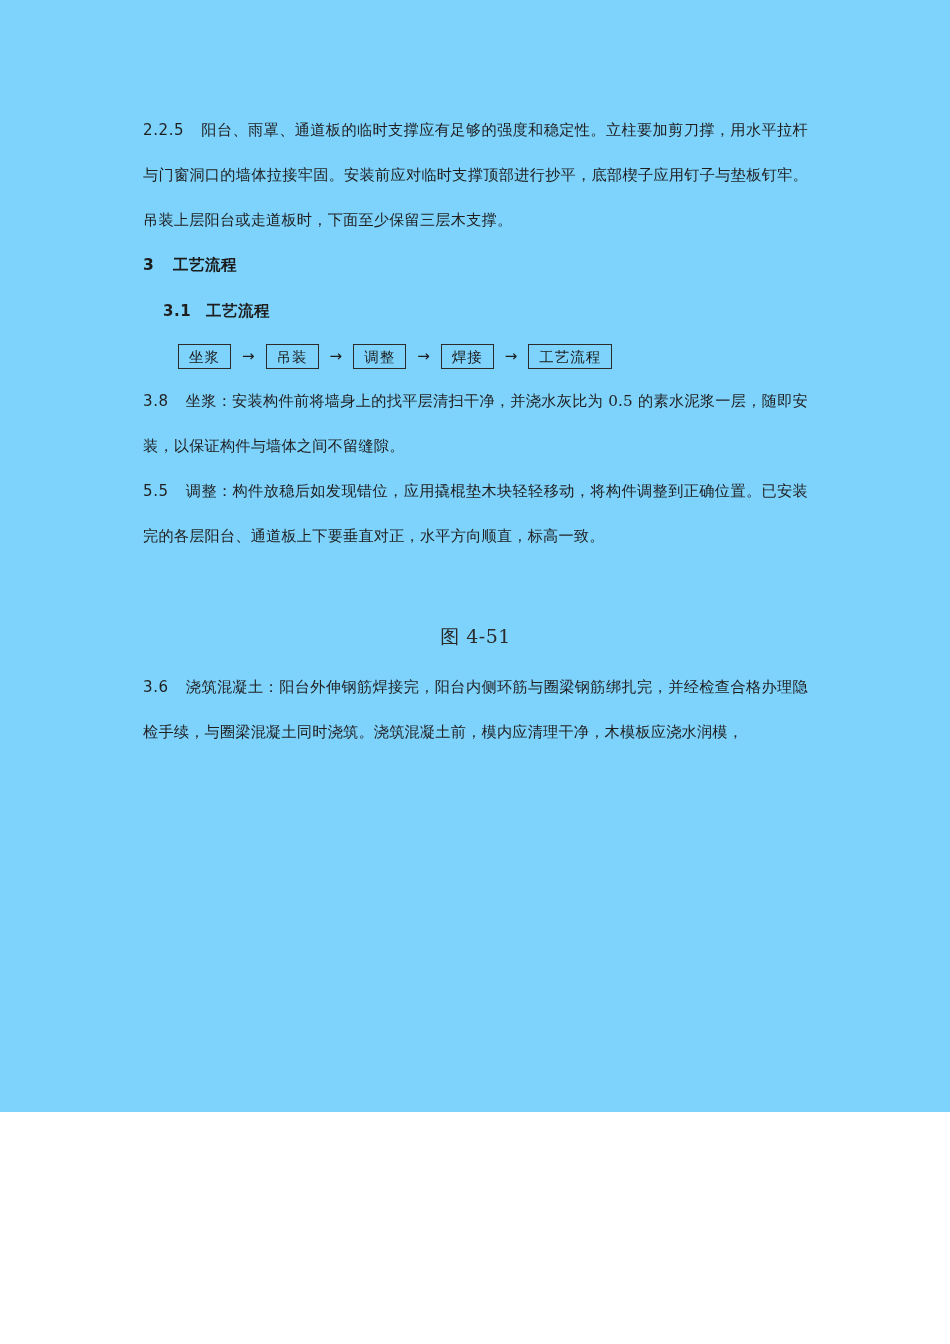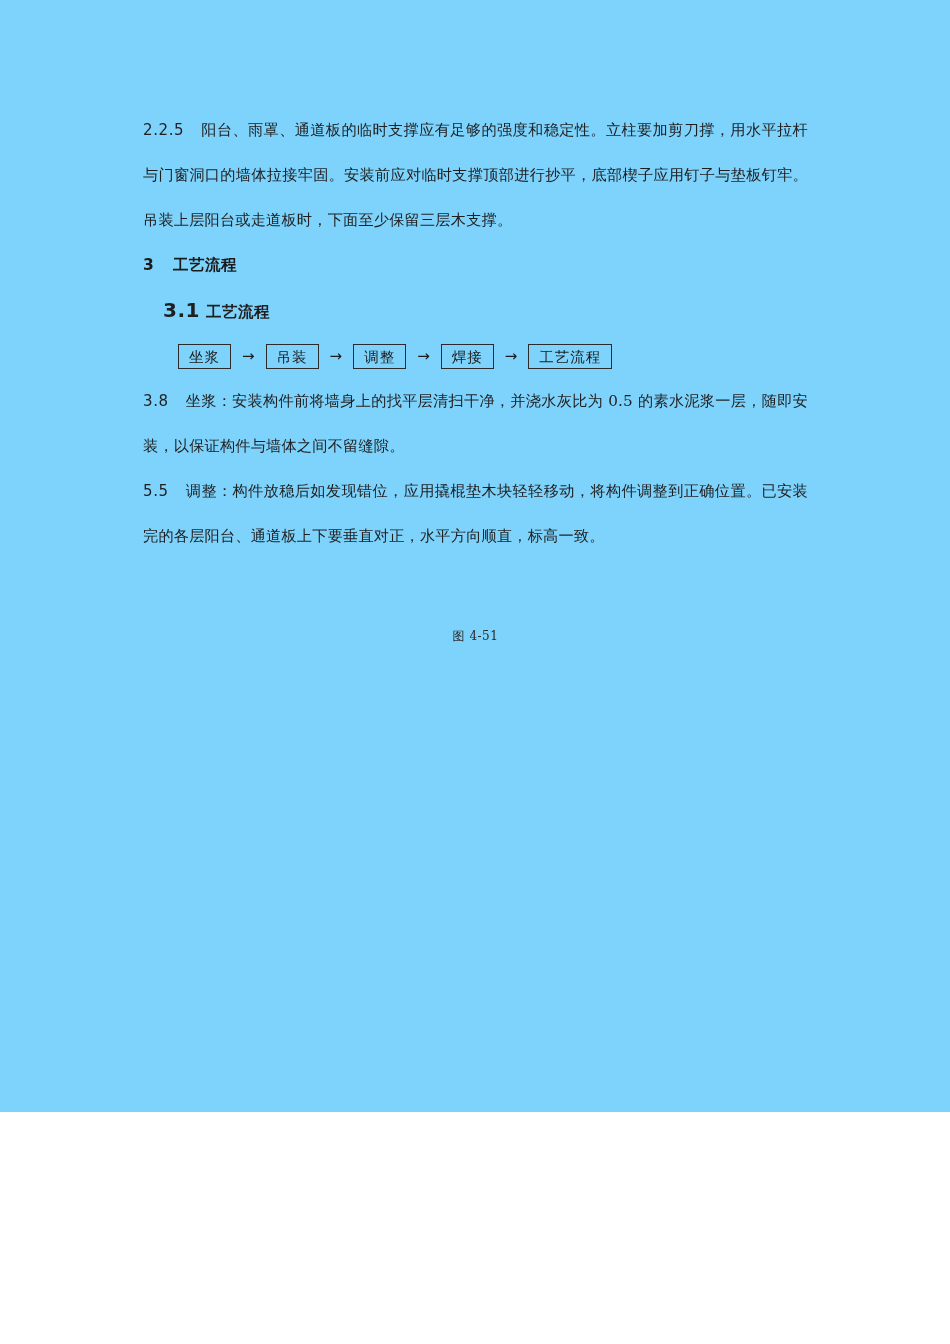--- a/index.html
+++ b/index.html
@@ -63,21 +63,21 @@
     font-family: "DejaVu Serif", "Liberation Serif", serif;
     font-size: 15.5px;
     color: #201f20;
     line-height: 45px;
     margin: 0;
     padding-left: 20px;
     letter-spacing: 0.5px;
   }
   .h2 .h2num {
     font-family: "DejaVu Sans", "Liberation Sans", sans-serif;
-    font-size: 20px;
+    font-size: 15px;
     display: inline-block;
     width: 43px;
   }
   
   .flow {
     display: flex;
     align-items: center;
     padding-left: 35px;
     height: 45px;
     margin: 0;
@@ -101,21 +101,21 @@
     color: #1c1c1c;
     padding: 0 11px;
     line-height: 25px;
   }
   
   .figure-area {
     height: 62px;
   }
   .figure-caption {
     font-family: "DejaVu Serif", "Liberation Serif", serif;
-    font-size: 12px;
+    font-size: 19px;
     color: #2a2a2a;
     text-align: center;
     line-height: 30px;
     margin: 0;
     letter-spacing: 0.5px;
   }
   .spacer-sm { height: 14px; }
 </style>
 </head>
 <body>
@@ -144,15 +144,16 @@
     <p class="para"><span class="num">3.8</span><span class="gap-after-num"></span><span>坐浆：安装构件前将墙身上的找平层清扫干净，并浇水灰比为 0.5 的素水泥浆一层，随即安装，以保证构件与墙体之间不留缝隙。</span></p>
 
 
     <p class="para"><span class="num">5.5</span><span class="gap-after-num"></span><span>调整：构件放稳后如发现错位，应用撬棍垫木块轻轻移动，将构件调整到正确位置。已安装完的各层阳台、通道板上下要垂直对正，水平方向顺直，标高一致。</span></p>
 
 
     <div class="figure-area"></div>
     <p class="figure-caption">图 4-51</p>
     <div class="spacer-sm"></div>
 
+    <p class="para"><span class="num">3.6</span><span class="gap-after-num"></span><span>浇筑混凝土：阳台外伸钢筋焊接完，阳台内侧环筋与圈梁钢筋绑扎完，并经检查合格办理隐检手续，与圈梁混凝土同时浇筑。浇筑混凝土前，模内应清理干净，木模板应浇水润模，</span></p>
 
   </div>
 </div>
 
 </body></html>

